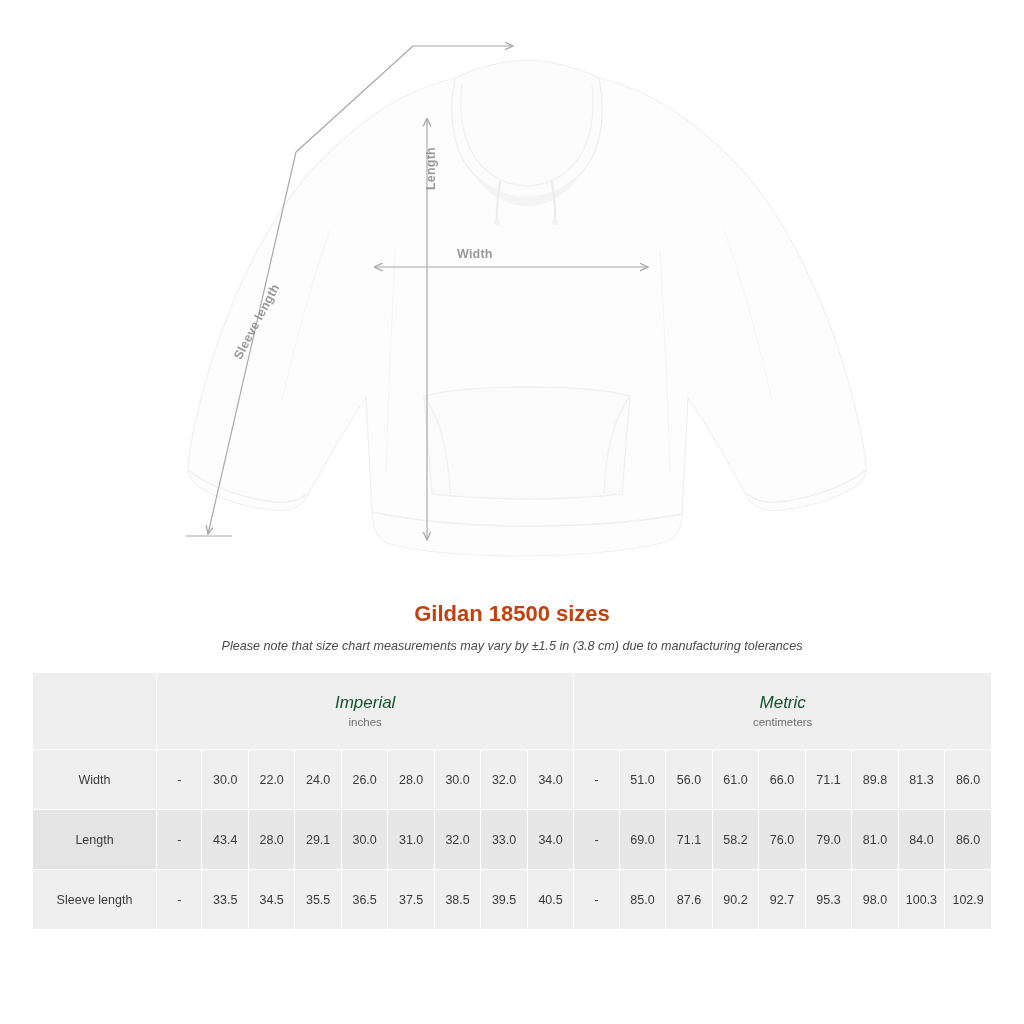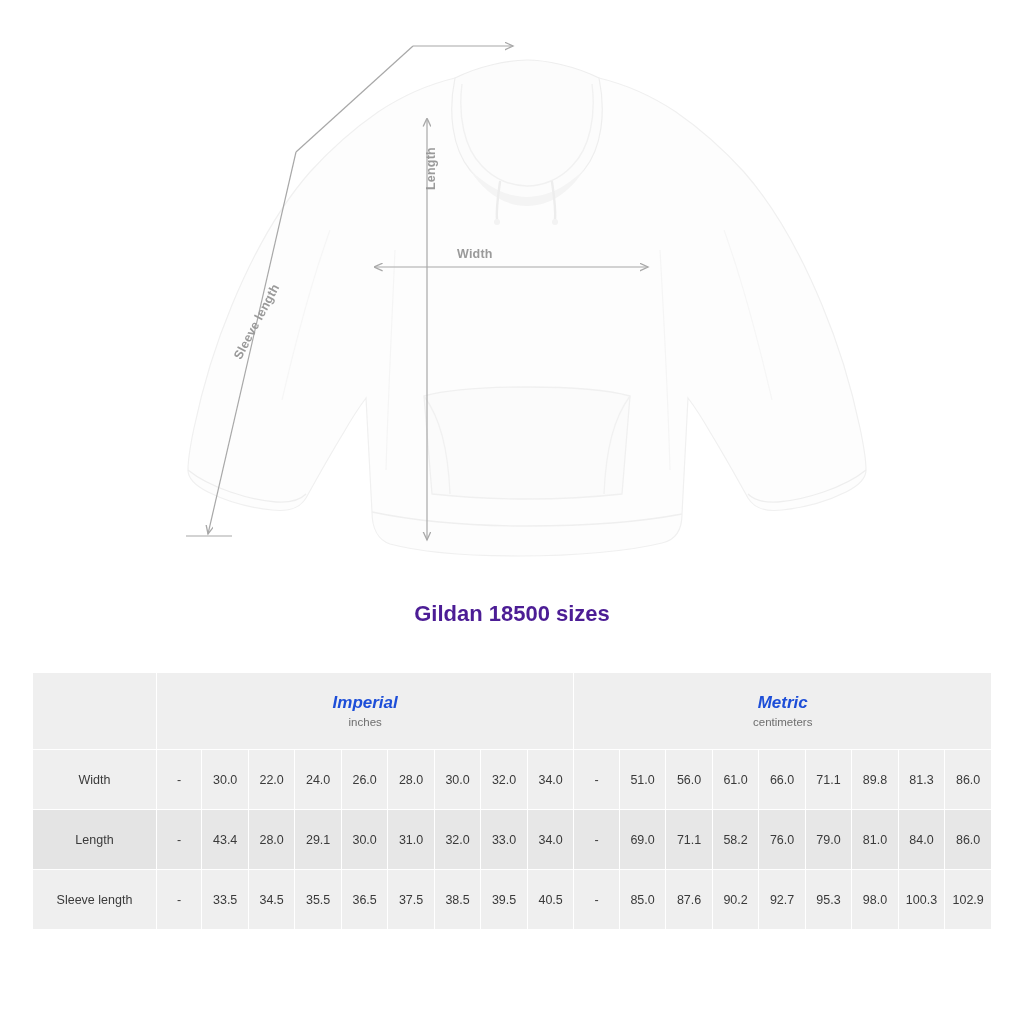--- a/index.html
+++ b/index.html
@@ -57,21 +57,21 @@
   }
 
   
   .title-block {
     text-align: center;
     margin-top: 16px;
   }
   .chart-title {
     font-size: 22px;
     font-weight: bold;
-    color: #4c1d95;
+    color: #c2410c;
     margin: 0;
   }
   .chart-note {
     font-size: 12.6px;
     font-style: italic;
     color: #4a4a4a;
     margin: 12px 0 0 0;
   }
 
   
@@ -96,22 +96,22 @@
     height: 59px;
     font-weight: normal;
   }
   .unit-head {
     height: 76px !important;
     background: #ededed;
   }
   .unit-name {
     font-size: 17px;
     font-style: italic;
-    font-weight: bold;
-    color: #1d4ed8;
+    font-weight: normal;
+    color: #14532d;
     line-height: 1.25;
   }
   .unit-sub {
     font-size: 11.5px;
     color: #6e6e6e;
     line-height: 1.4;
   }
   .corner-cell {
     background: #ededed;
   }
@@ -229,20 +229,21 @@
       </g>
     </svg>
 
     <div class="dim-label width-label">Width</div>
     <div class="dim-label length-label">Length</div>
     <div class="dim-label sleeve-label">Sleeve length</div>
   </div>
 
   <div class="title-block">
     <h1 class="chart-title">Gildan 18500 sizes</h1>
+    <p class="chart-note">Please note that size chart measurements may vary by ±1.5 in (3.8 cm) due to manufacturing tolerances</p>
   </div>
 
   <div class="table-wrap">
     <table class="size-chart">
       <colgroup>
         <col class="c-rowhead">
         <col class="c-dash">
           <col class="c-val">
           <col class="c-val">
           <col class="c-val">

